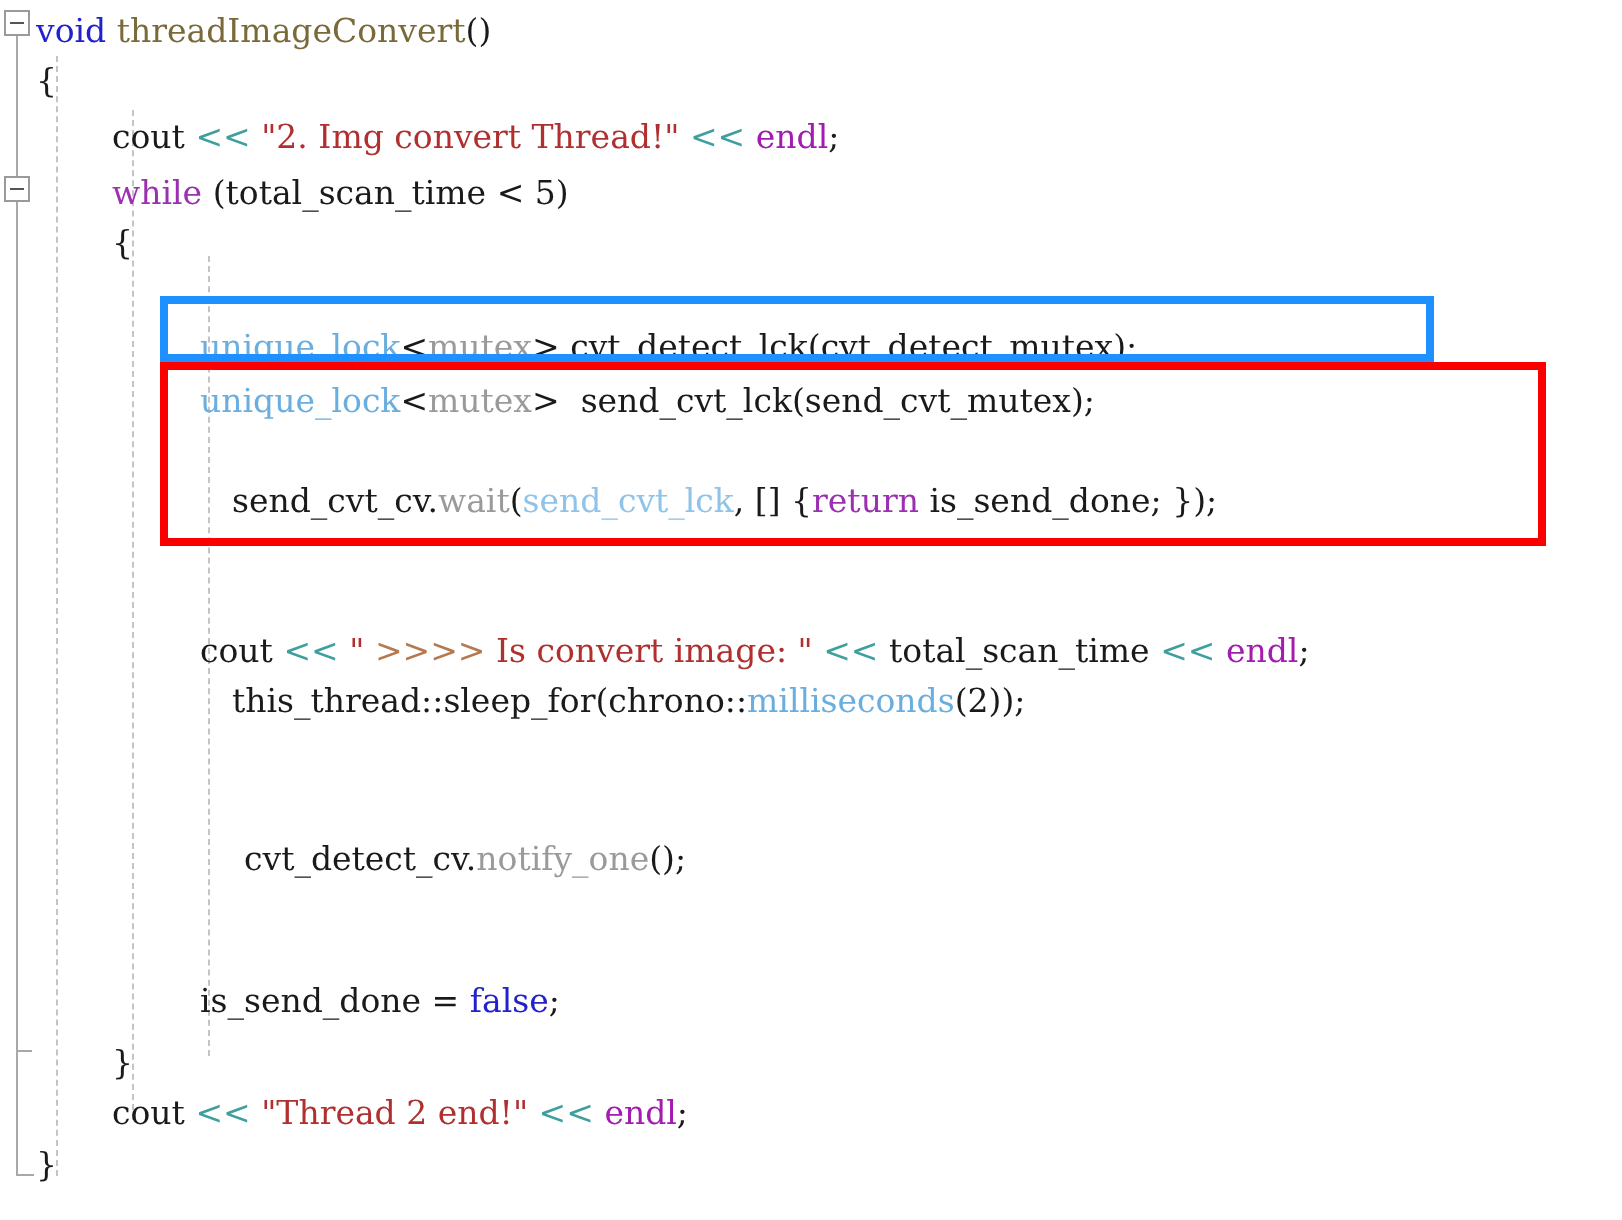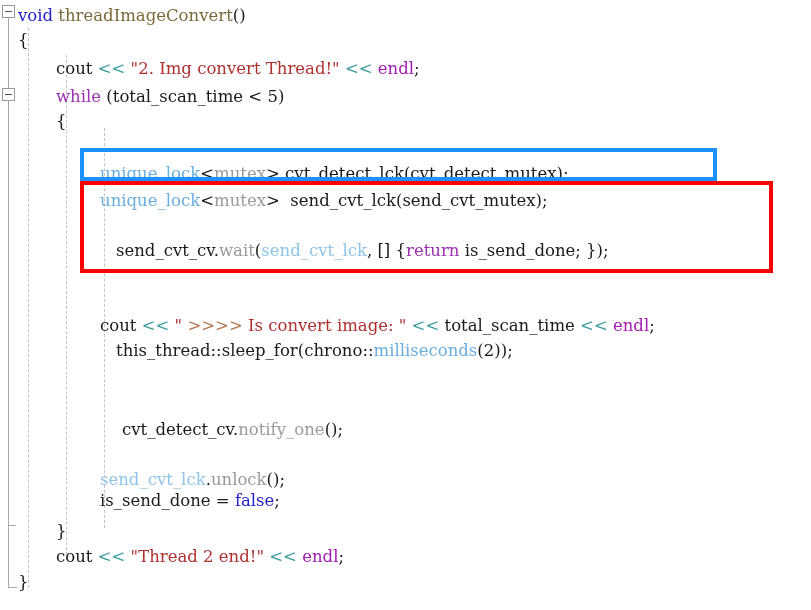--- a/index.html
+++ b/index.html
@@ -134,21 +134,20 @@
     <div class="line" style="left:100px; top:213px;"></div>
     <div class="line" style="left:116px; top:238px;"><span class="plain">send_cvt_cv.</span><span class="mem">wait</span><span class="plain">(</span><span class="var">send_cvt_lck</span><span class="plain">, [] {</span><span class="kwctl">return</span><span class="plain"> is_send_done; });</span></div>
     <div class="line" style="left:100px; top:263px;"></div>
     <div class="line" style="left:100px; top:288px;"></div>
     <div class="line" style="left:100px; top:313px;"><span class="plain">cout </span><span class="op">&lt;&lt;</span><span class="plain"> </span><span class="str">" </span><span class="strop">&gt;&gt;&gt;&gt;</span><span class="str"> Is convert image: "</span><span class="plain"> </span><span class="op">&lt;&lt;</span><span class="plain"> total_scan_time </span><span class="op">&lt;&lt;</span><span class="plain"> </span><span class="endl">endl</span><span class="plain">;</span></div>
     <div class="line" style="left:116px; top:338px;"><span class="plain">this_thread::</span><span class="plain">sleep_for</span><span class="plain">(chrono::</span><span class="type">milliseconds</span><span class="plain">(2));</span></div>
     <div class="line" style="left:100px; top:363px;"></div>
     <div class="line" style="left:100px; top:417px;margin-left:22px;"><span class="plain">cvt_detect_cv.</span><span class="mem">notify_one</span><span class="plain">();</span></div>
     <div class="line" style="left:100px; top:442px;"></div>
     <div class="line" style="left:100px; top:467px;"></div>
-    <div class="line" style="left:100px; top:467px;"><span class="var">send_cvt_lck</span><span class="plain">.</span><span class="mem">unlock</span><span class="plain">();</span></div>
     <div class="line" style="left:100px; top:488px;text-align:center;"><span class="plain">is_send_done = </span><span class="kw">false</span><span class="plain">;</span></div>
     <div class="line" style="left:56px;  top:519px;"><span class="plain">}</span></div>
     <div class="line" style="left:56px;  top:544px;"><span class="plain">cout </span><span class="op">&lt;&lt;</span><span class="plain"> </span><span class="str">"Thread 2 end!"</span><span class="plain"> </span><span class="op">&lt;&lt;</span><span class="plain"> </span><span class="endl">endl</span><span class="plain">;</span></div>
     <div class="line" style="left:18px;  top:570px;"><span class="plain">}</span></div>
   </div>
 
   <div class="hl-box" id="box-blue" style="left:80px; top:148px; width:637px; height:33px;"></div>
   <div class="hl-box" id="box-red" style="left:80px; top:181px; width:693px; height:92px;"></div>
 
 </div>

